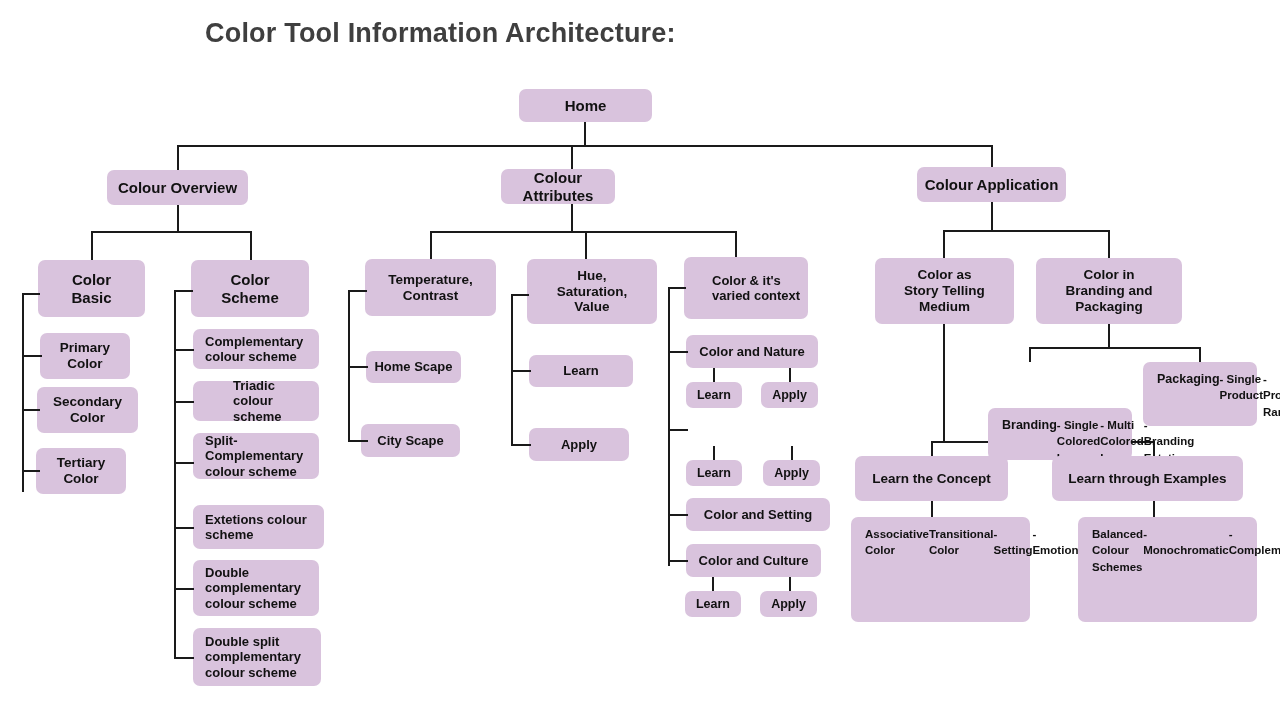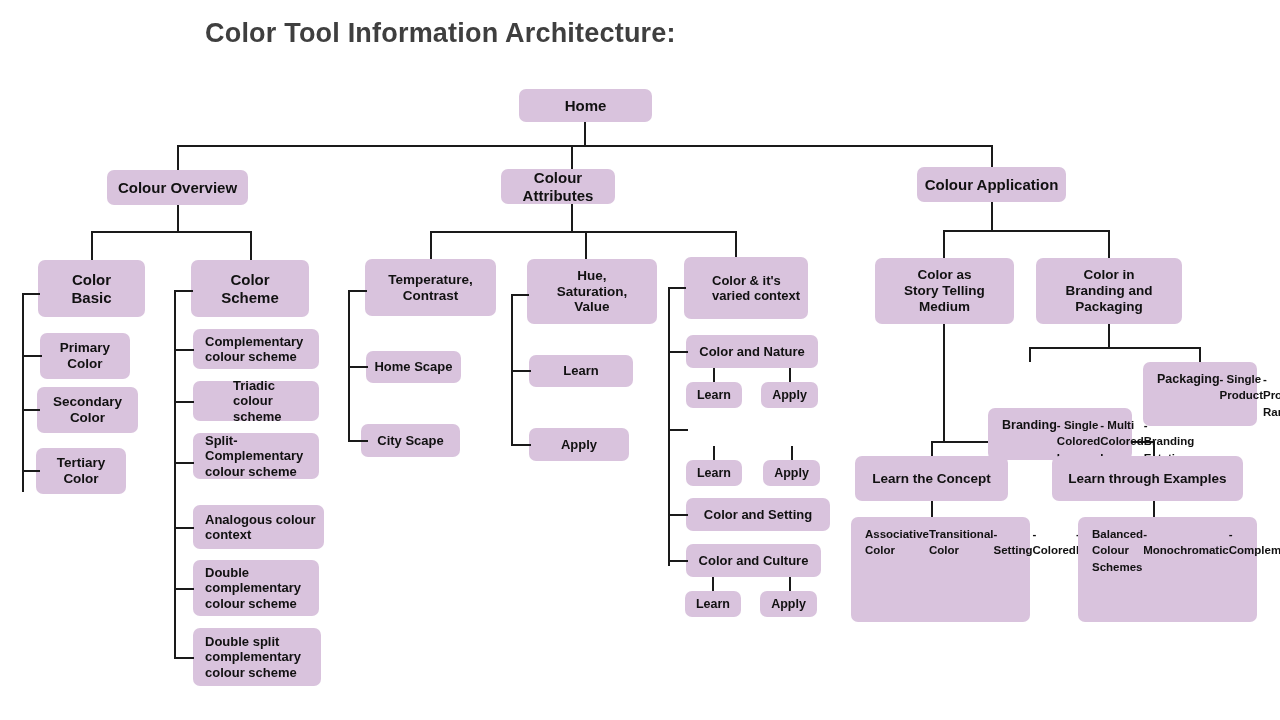--- a/index.html
+++ b/index.html
@@ -105,21 +105,21 @@
 
   <div class="node lead t-l3" style="left:193px;top:329px;width:126px;height:40px;">Complementary colour scheme</div>
   <div class="ln h" style="left:174px;top:349px;width:20px;"></div>
 
   <div class="node lead t-l3" style="left:193px;top:381px;width:126px;height:40px;padding-left:40px;">Triadic colour scheme</div>
   <div class="ln h" style="left:174px;top:401px;width:20px;"></div>
 
   <div class="node lead t-l3" style="left:193px;top:433px;width:126px;height:46px;">Split-Complementary colour scheme</div>
   <div class="ln h" style="left:174px;top:462px;width:20px;"></div>
 
-  <div class="node lead t-l3" style="left:193px;top:505px;width:131px;height:44px;">Analogous colour context</div>
+  <div class="node lead t-l3" style="left:193px;top:505px;width:131px;height:44px;">Extetions colour scheme</div>
   <div class="ln h" style="left:174px;top:527px;width:20px;"></div>
 
   <div class="node lead t-l3" style="left:193px;top:560px;width:126px;height:56px;">Double complementary colour scheme</div>
   <div class="ln h" style="left:174px;top:588px;width:20px;"></div>
 
   <div class="node lead t-l3" style="left:193px;top:628px;width:128px;height:58px;">Double split complementary colour scheme</div>
   <div class="ln h" style="left:174px;top:657px;width:20px;"></div>
 
   <div class="ln v" style="left:571px;top:204px;height:27px;"></div>
   <div class="ln h" style="left:430px;top:231px;width:306px;"></div>
@@ -210,21 +210,21 @@
     <span class="it">- Single Product</span>
     <span class="it">- Product  Range</span>
   </div>
 
   <div class="node t-l2s" style="left:855px;top:456px;width:153px;height:45px;">Learn the Concept</div>
   <div class="ln v" style="left:931px;top:501px;height:16px;"></div>
   <div class="node tl t-det" style="left:851px;top:517px;width:179px;height:105px;">
     <span class="it">Associative  Color</span>
     <span class="it">Transitional  Color</span>
     <span class="it">- Setting</span>
-    <span class="it">- Colored</span>
+    <span class="it">- Emotion</span>
     <span class="it">- Color language</span>
     <span class="it">- Values</span>
   </div>
 
   <div class="node t-l2s" style="left:1052px;top:456px;width:191px;height:45px;">Learn through Examples</div>
   <div class="ln v" style="left:1153px;top:501px;height:16px;"></div>
   <div class="node tl t-det" style="left:1078px;top:517px;width:179px;height:105px;">
     <span class="it">Balanced  Colour  Schemes</span>
     <span class="it">- Monochromatic</span>
     <span class="it">- Complementary</span>

